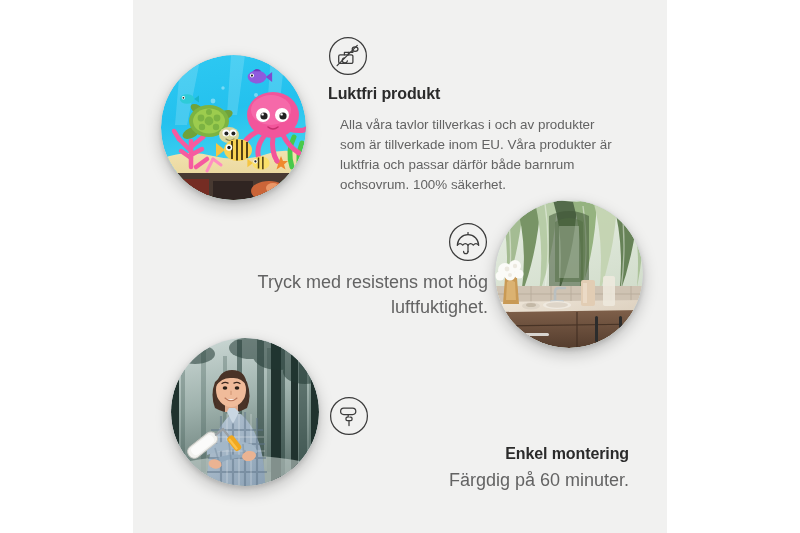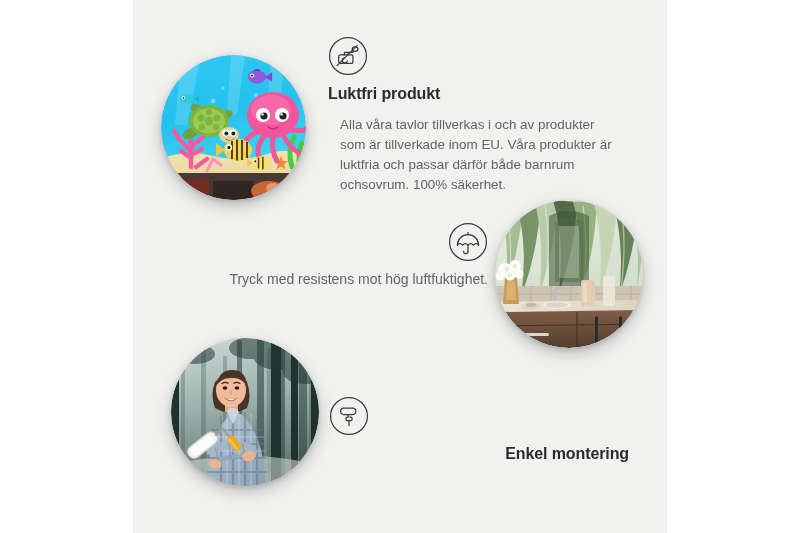--- a/index.html
+++ b/index.html
@@ -64,21 +64,21 @@
     margin: 0 0 5px 0;
     line-height: 1.2;
   }
   .body {
     font-size: 13.4px;
     color: #636363;
     line-height: 1.48;
     margin: 12px;
   }
   .subtitle {
-    font-size: 14px;
+    font-size: 18px;
     color: #636363;
     line-height: 1.4;
     margin: 0;
   }
 
   
   .icon-circle {
     width: 40px;
     height: 40px;
     display: block;
@@ -545,17 +545,18 @@
               <rect x="11.6" y="12.1" width="15.2" height="6.4" rx="3.2"></rect>
 
               <path d="M19.2 18.5 v2.6 h-1.1 a1.1 1.1 0 0 0-1.1 1.1 v1.2 a1.1 1.1 0 0 0 1.1 1.1 h3.8 a1.1 1.1 0 0 0 1.1-1.1 v-1.2 a1.1 1.1 0 0 0-1.1-1.1 h-1.1"></path>
 
               <path d="M20 24.5 v5.1"></path>
             </svg>
           </span>
         </div>
 
         <p class="heading">Enkel montering</p>
+        <p class="subtitle">Färgdig på 60 minuter.</p>
       </div>
     </div>
 
   </div>
 </div>
 
 </body></html>

